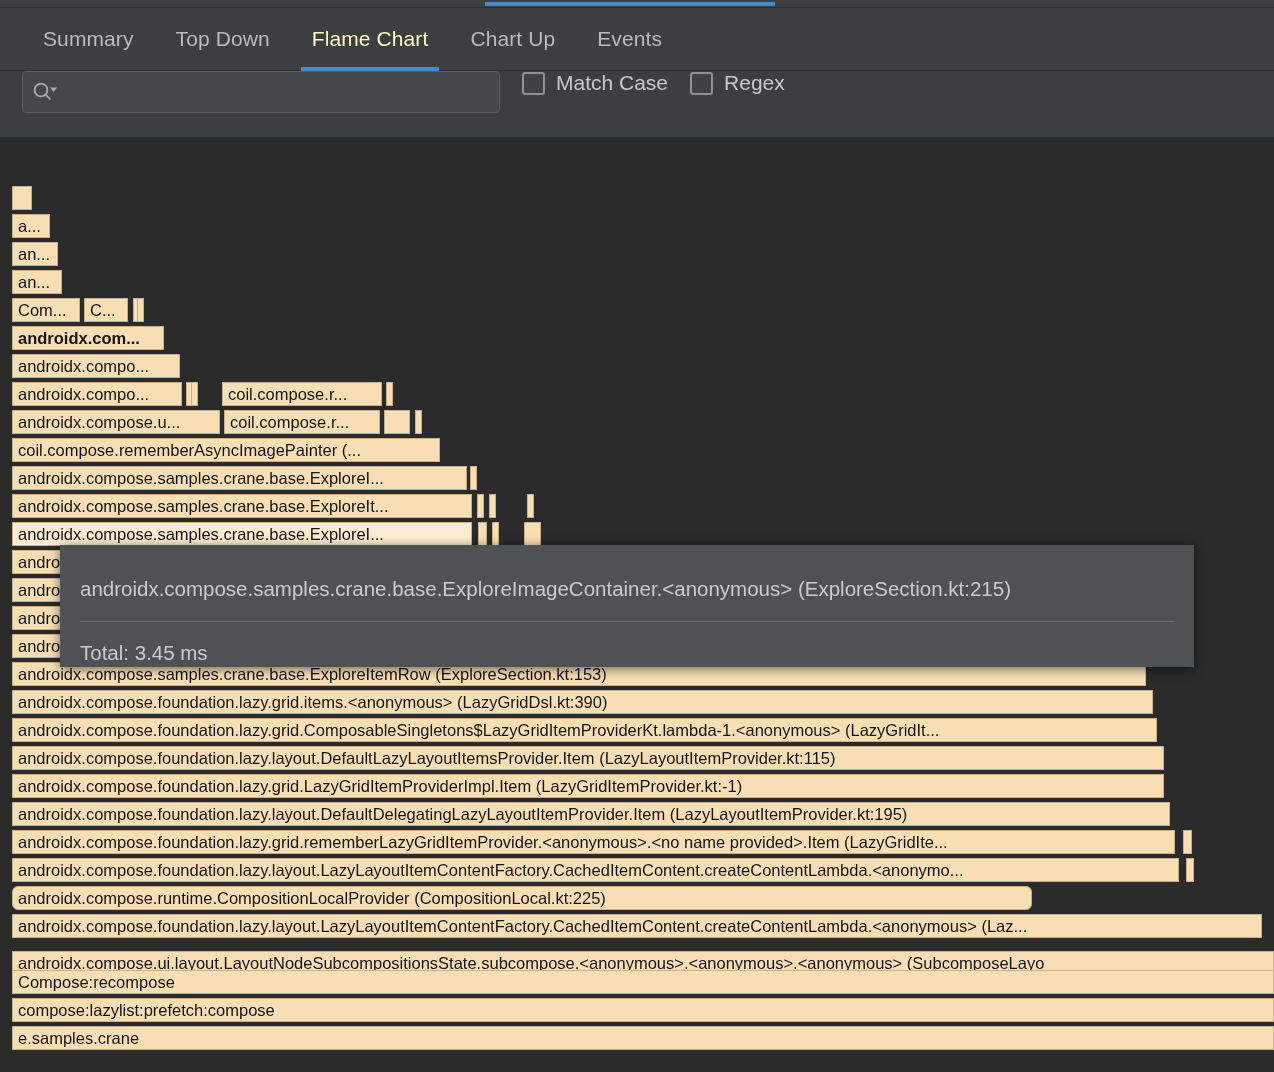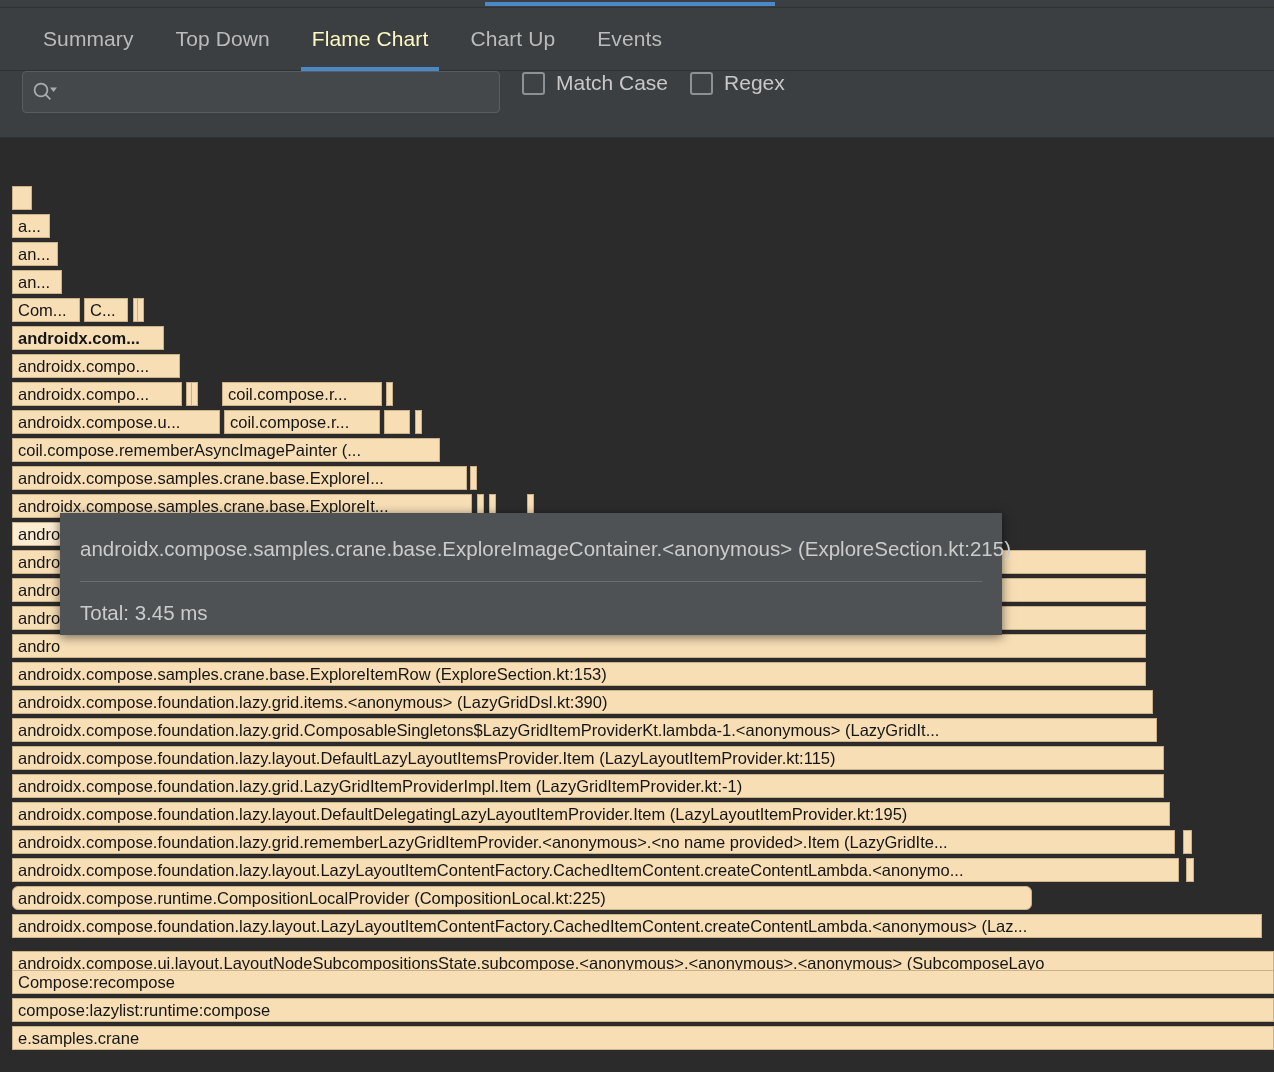--- a/index.html
+++ b/index.html
@@ -72,23 +72,23 @@
     position: absolute; top: 0; height: 24px;
     background: #f7deb5; border: 1px solid #cbb08a;
     color: #151515; font-size: 16.5px; line-height: 22px;
     padding-left: 5px; overflow: hidden; white-space: nowrap;
     font-family: "Liberation Sans", sans-serif;
   }
   .fbar.hl { background: #fcecd2; }
 
   
   .tooltip {
-    position: absolute; left: 60px; top: 513px; width: 942px; height: 122px;
+    position: absolute; left: 60px; top: 545px; width: 1134px; height: 122px;
     background: #4f5254; box-shadow: 0 2px 10px rgba(0,0,0,.55);
-    padding: 0 20px; z-index: 50;
+    padding: 8px 20px; z-index: 50;
   }
   .tt-title {
     font-size: 20.5px; color: #cbcbcb; margin-top: 24px; white-space: nowrap;
   }
   .tt-div { height: 1px; background: #6a6d6f; margin-top: 20px; }
   .tt-total { font-size: 20.5px; color: #cbcbcb; margin-top: 19px; }
 </style>
 </head>
 <body>
 
@@ -229,21 +229,21 @@
       <div class="frow" style="top: 775px;">
         <div class="fbar" style="left: 12px; width: 1250px;">androidx.compose.foundation.lazy.layout.LazyLayoutItemContentFactory.CachedItemContent.createContentLambda.&lt;anonymous&gt; (Laz...</div>
       </div>
       <div class="frow" style="top: 803px;">
         <div class="fbar" style="left: 12px; width: 1262px; margin-top: 9px;">androidx.compose.ui.layout.LayoutNodeSubcompositionsState.subcompose.&lt;anonymous&gt;.&lt;anonymous&gt;.&lt;anonymous&gt; (SubcomposeLayo</div>
       </div>
       <div class="frow" style="top: 831px;">
         <div class="fbar" style="left: 12px; width: 1262px;">Compose:recompose</div>
       </div>
       <div class="frow" style="top: 859px;">
-        <div class="fbar" style="left: 12px; width: 1262px;">compose:lazylist:runtime:compose</div>
+        <div class="fbar" style="left: 12px; width: 1262px;">compose:lazylist:prefetch:compose</div>
       </div>
       <div class="frow" style="top: 887px;">
         <div class="fbar" style="left: 12px; width: 1262px;">e.samples.crane</div>
       </div>
     </div>
 
   <div class="tooltip">
     <div class="tt-title">androidx.compose.samples.crane.base.ExploreImageContainer.&lt;anonymous&gt; (ExploreSection.kt:215)</div>
     <div class="tt-div"></div>
     <div class="tt-total">Total: 3.45 ms</div>

